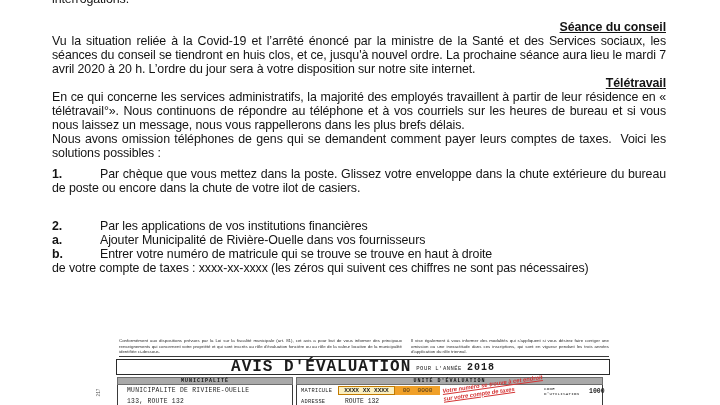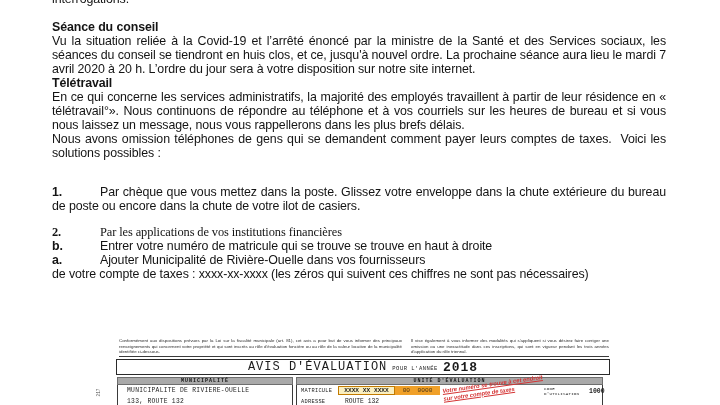--- a/index.html
+++ b/index.html
@@ -19,28 +19,28 @@
     top: 0;
     width: 614px;
   }
   .doc-text p, .doc-text h3 {
     font-size: 12.4px;
     line-height: 14px;
     letter-spacing: -0.1px;
     text-align: justify;
     white-space: pre-wrap;
   }
-  .doc-text h3 { font-weight: 700; text-align: left; }
+  .doc-text h3 { font-weight: 700; text-align: right; text-decoration: underline; }
   .partial { margin-top: -8px; }
   .h-seance   { margin-top: 14px; }
   .h-tele     { }
   .h-taxes    { margin-top: 17px; }
   .li         { margin-top: 0; }
-  .li-first   { margin-top: 25px; }
-  .li-second  { margin-top: 12px; font-family: Liberation Serif, serif; }
+  .li-first   { margin-top: 7px; }
+  .li-second  { margin-top: 24px; }
   .num {
     display: inline-block;
     width: 48px;
     font-weight: 700;
   }
   .cont { text-align: left; }
 
   
   .form {
     position: absolute;
@@ -84,23 +84,23 @@
     top: 21px;
     width: 494px;
     height: 16px;
     border: 1px solid #2a2a2a;
     background: #fff;
     display: flex;
     align-items: center;
     justify-content: center;
     gap: 5px;
   }
-  .title-main { font-size: 12px; font-weight: 400; letter-spacing: 1px; }
+  .title-main { font-size: 16px; font-weight: 700; letter-spacing: 1px; }
   .title-suffix { font-size: 5.5px; letter-spacing: 0.5px; margin-top: 2px; }
-  .title-year { font-size: 13px; font-weight: 700; letter-spacing: 1px; }
+  .title-year { font-size: 10px; font-weight: 700; letter-spacing: 1px; }
   .bar {
     position: absolute;
     height: 8px;
     background: #a9a9a9;
     border: 1px solid #6e6e6e;
     display: flex;
     align-items: center;
     justify-content: center;
     font-size: 5px;
     font-weight: 700;
@@ -167,23 +167,23 @@
 
     <h3 class="h-tele">Télétravail</h3>
     <p>En ce qui concerne les services administratifs, la majorité des employés travaillent à partir de leur résidence en « télétravail°». Nous continuons de répondre au téléphone et à vos courriels sur les heures de bureau et si vous nous laissez un message, nous vous rappellerons dans les plus brefs délais.</p>
 
     <p>Nous avons omission téléphones de gens qui se demandent comment payer leurs comptes de taxes.  Voici les solutions possibles :</p>
 
     <p class="li li-first"><span class="num">1.</span><span>Par chèque que vous mettez dans la poste. Glissez votre enveloppe dans la chute extérieure du bureau de poste ou encore dans la chute de votre ilot de casiers.</span></p>
 
     <p class="li li-second"><span class="num">2.</span><span>Par les applications de vos institutions financières</span></p>
 
+    <p class="li"><span class="num">a.</span><span>Ajouter Municipalité de Rivière-Ouelle dans vos fournisseurs</span></p>
+
     <p class="li"><span class="num">b.</span><span>Entrer votre numéro de matricule qui se trouve se trouve en haut à droite</span></p>
-
-    <p class="li"><span class="num">a.</span><span>Ajouter Municipalité de Rivière-Ouelle dans vos fournisseurs</span></p>
 
     <p class="cont">de votre compte de taxes : xxxx-xx-xxxx (les zéros qui suivent ces chiffres ne sont pas nécessaires)</p>
   </div>
 
   <div class="form">
     <div class="side-code">217</div>
 
     <div class="legal">
       <div class="col-l">Conformément aux dispositions prévues par la Loi sur la fiscalité municipale (art. 81), cet avis a pour but de vous informer des principaux renseignements qui concernent votre propriété et qui sont inscrits au rôle d'évaluation foncière ou au rôle de la valeur locative de la municipalité identifiée ci-dessous.</div>
       <div class="col-r">Il vise également à vous informer des modalités qui s'appliquent si vous désirez faire corriger une omission ou une inexactitude dans ces inscriptions, qui sont en vigueur pendant les trois années d'application du rôle triennal.</div>

